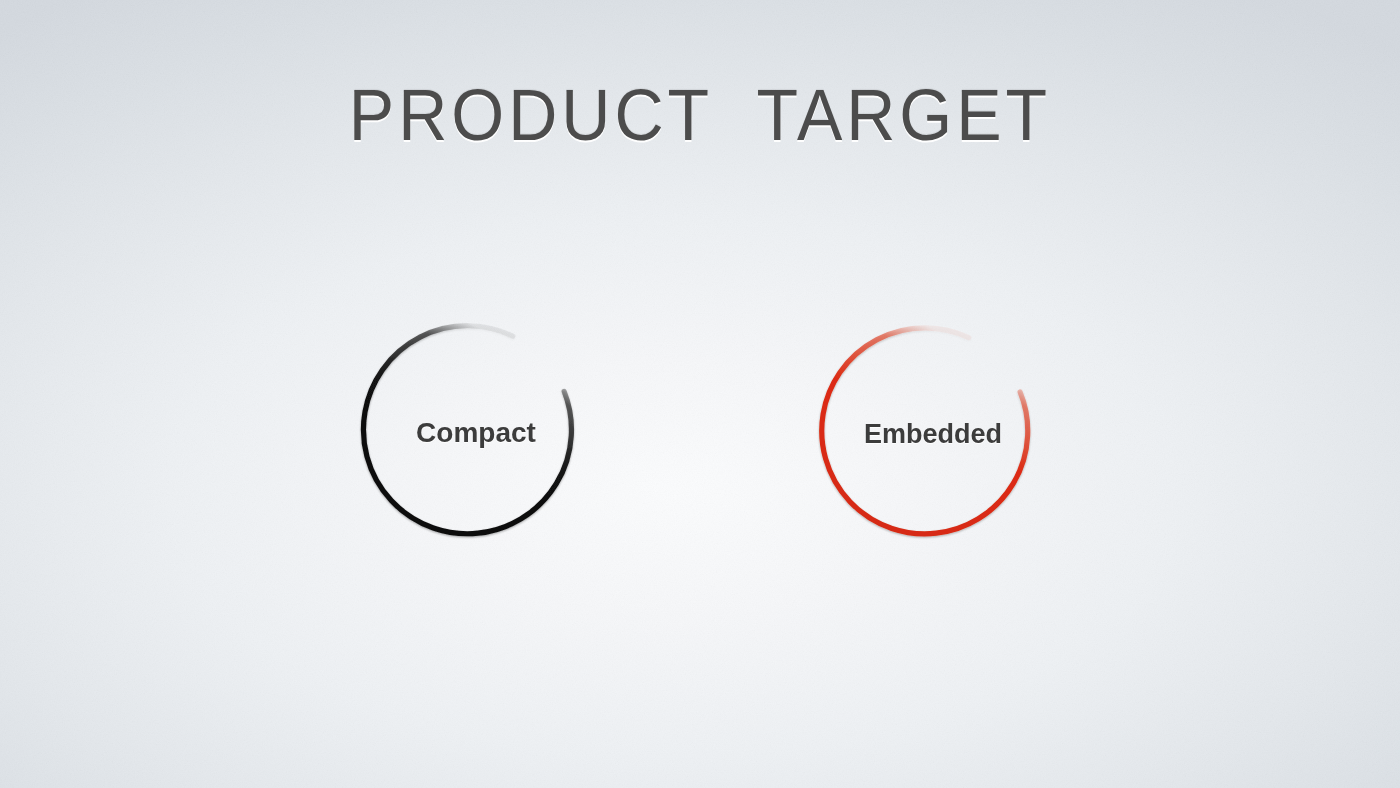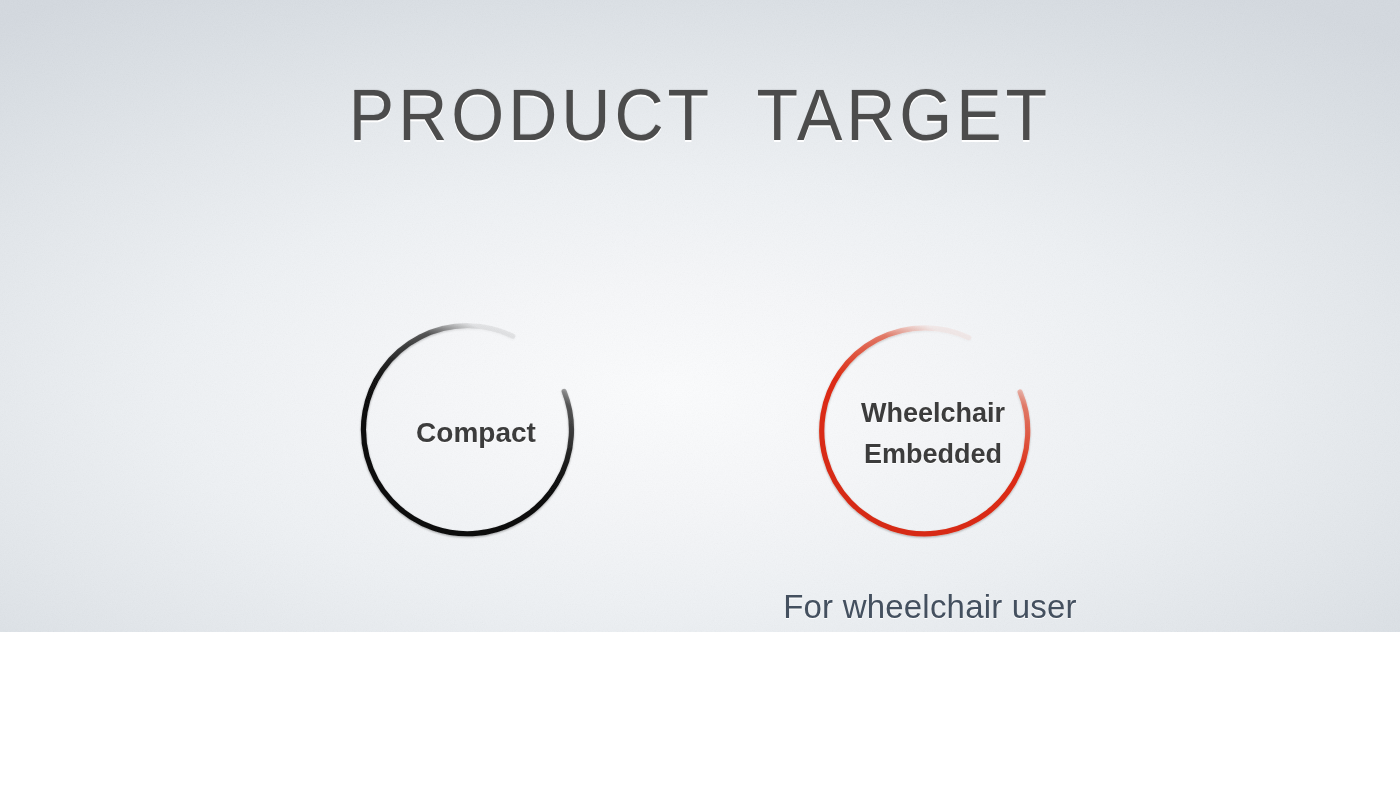--- a/index.html
+++ b/index.html
@@ -10,21 +10,21 @@
   body {
     width: 1400px;
     height: 788px;
     overflow: hidden;
     font-family: "Liberation Sans", sans-serif;
   }
 
   #slide {
     position: relative;
     width: 1400px;
-    height: 632px;
+    height: 788px;
     overflow: hidden;
     background:
       radial-gradient(ellipse 78% 74% at 48% 62%,
         #fbfcfd 0%,
         #f6f7f9 22%,
         #eef1f4 46%,
         #e4e8ec 68%,
         #dbe0e5 86%,
         #d5dae0 100%);
   }
@@ -202,20 +202,18 @@
           </feMerge>
         </filter>
       </defs>
       <g filter="url(#softShadowR)">
         <path d="M 204.5 77.0
                  A 103 103 0 1 1 155.0 21.0" fill="none" stroke="url(#redFade)" stroke-width="5.2" stroke-linecap="round" transform="rotate(-2 115 115)"></path>
       </g>
     </svg>
 
     <div class="circle-label">
-      <span>Wheelchair</span>
       <span>Embedded</span>
     </div>
   </div>
 
-  <div id="caption">For wheelchair user</div>
 
 </div>
 
 </body></html>

